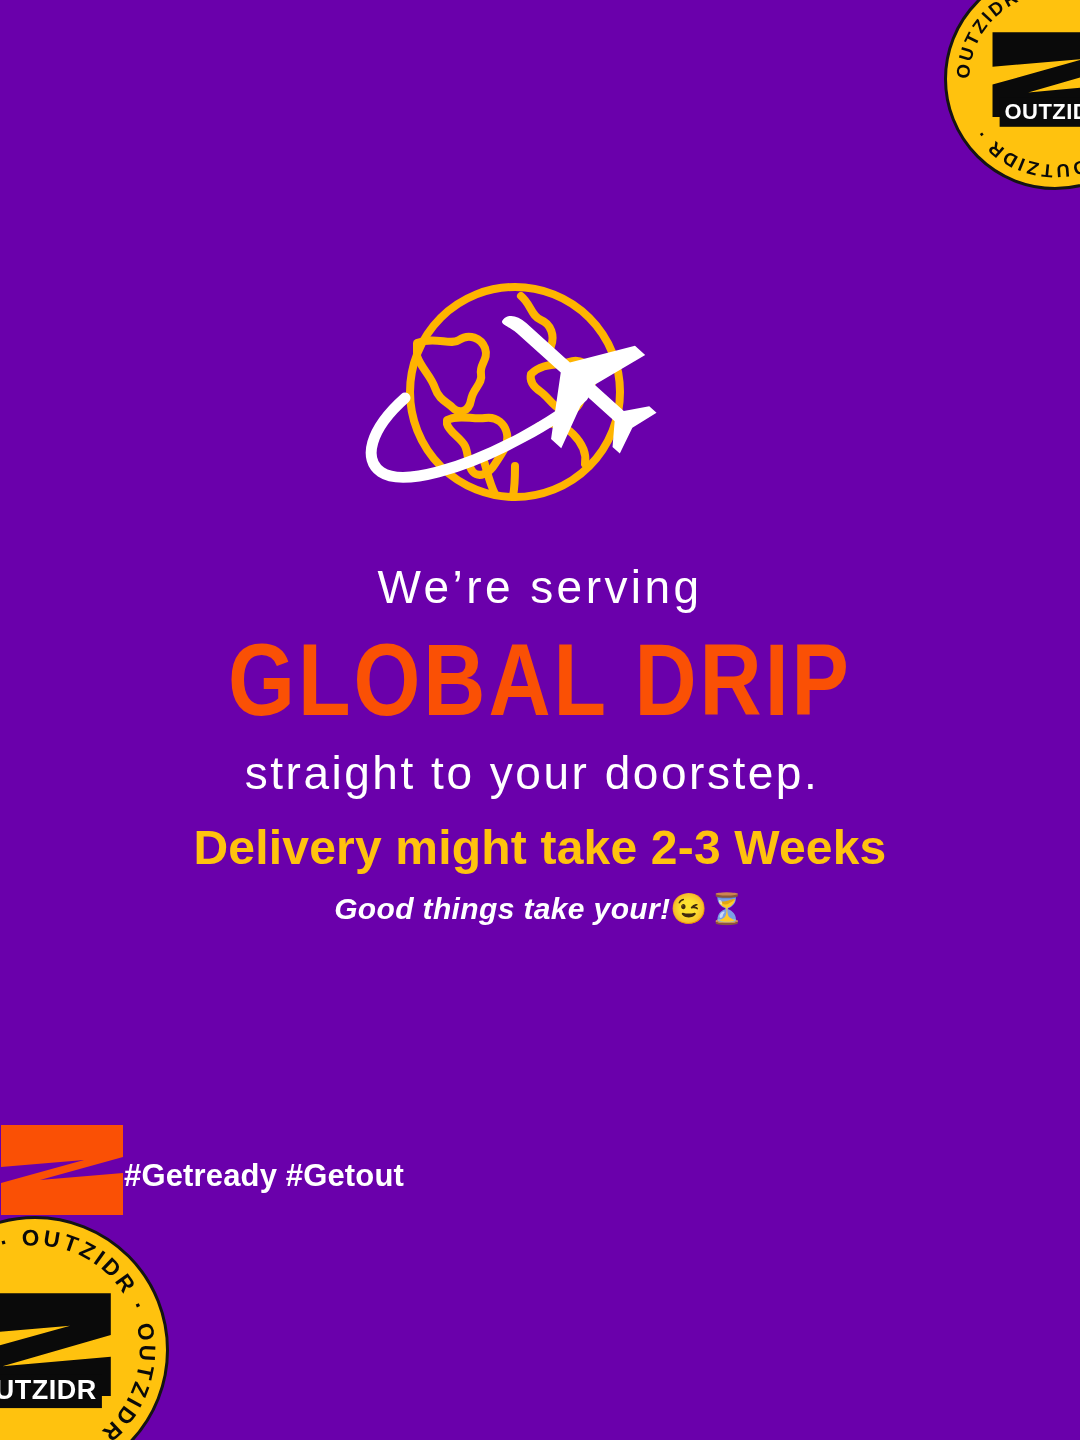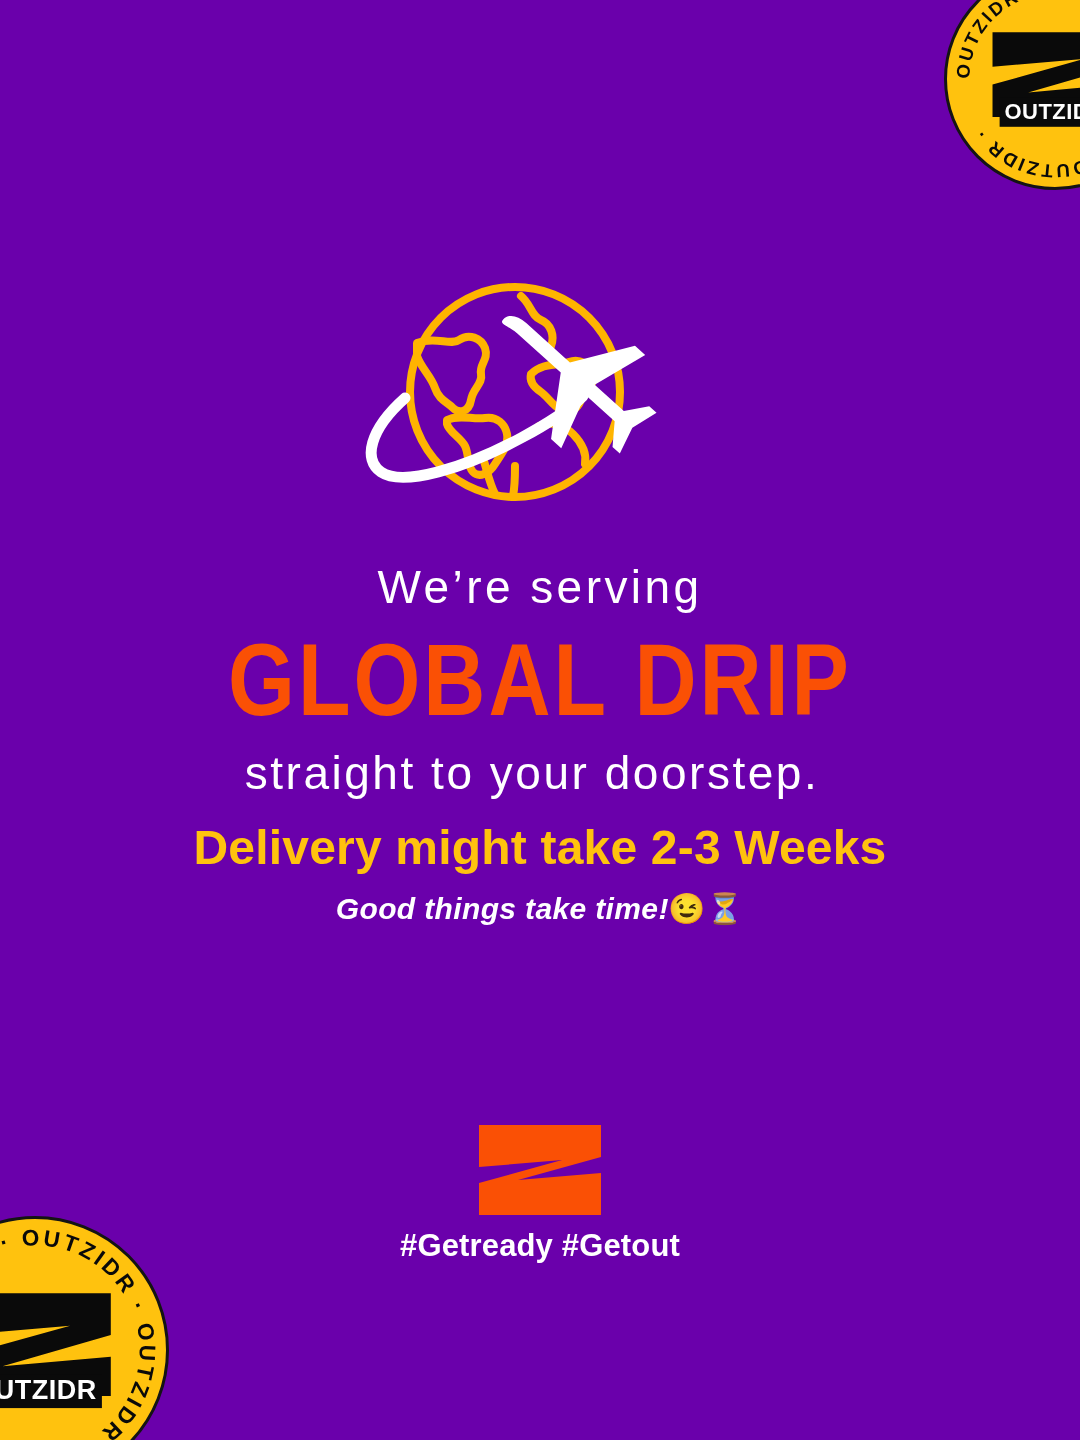--- a/index.html
+++ b/index.html
@@ -158,21 +158,21 @@
     font-weight: 400;
   }
 
   
   #footer {
     position: absolute;
     left: 0;
     right: 0;
     top: 1124px;
     display: flex;
-    flex-direction: column;
+    flex-direction: row;
     align-items: center;
   }
   #footer-zmark {
     width: 124px;
     height: 92px;
     display: block;
   }
   #footer-hashtags {
     color: #ffffff;
     font-size: 31px;
@@ -255,21 +255,21 @@
 
   <div id="copy">
     <p id="headline-pre">We’re serving</p>
     <p id="headline-main">GLOBAL DRIP</p>
     <p id="headline-post">straight to your doorstep.</p>
   </div>
 
   <div id="delivery-block">
     <p id="delivery-line">Delivery might take 2-3 Weeks</p>
     <p id="delivery-sub">
-      <span>Good things take time!</span><span class="emoji">😉</span><span class="emoji">⏳</span>
+      <span>Good things take your!</span><span class="emoji">😉</span><span class="emoji">⏳</span>
     </p>
   </div>
 
   <div id="footer">
     <svg id="footer-zmark" viewBox="0 0 124 92">
       <path d="M 1,1 L 123,1 L 123,33 L 40,56 L 123,49 L 123,91 L 1,91 L 1,59 L 84,36 L 1,43 Z" fill="#FA5005"></path>
     </svg>
     <div id="footer-hashtags">#Getready #Getout</div>
   </div>
 

